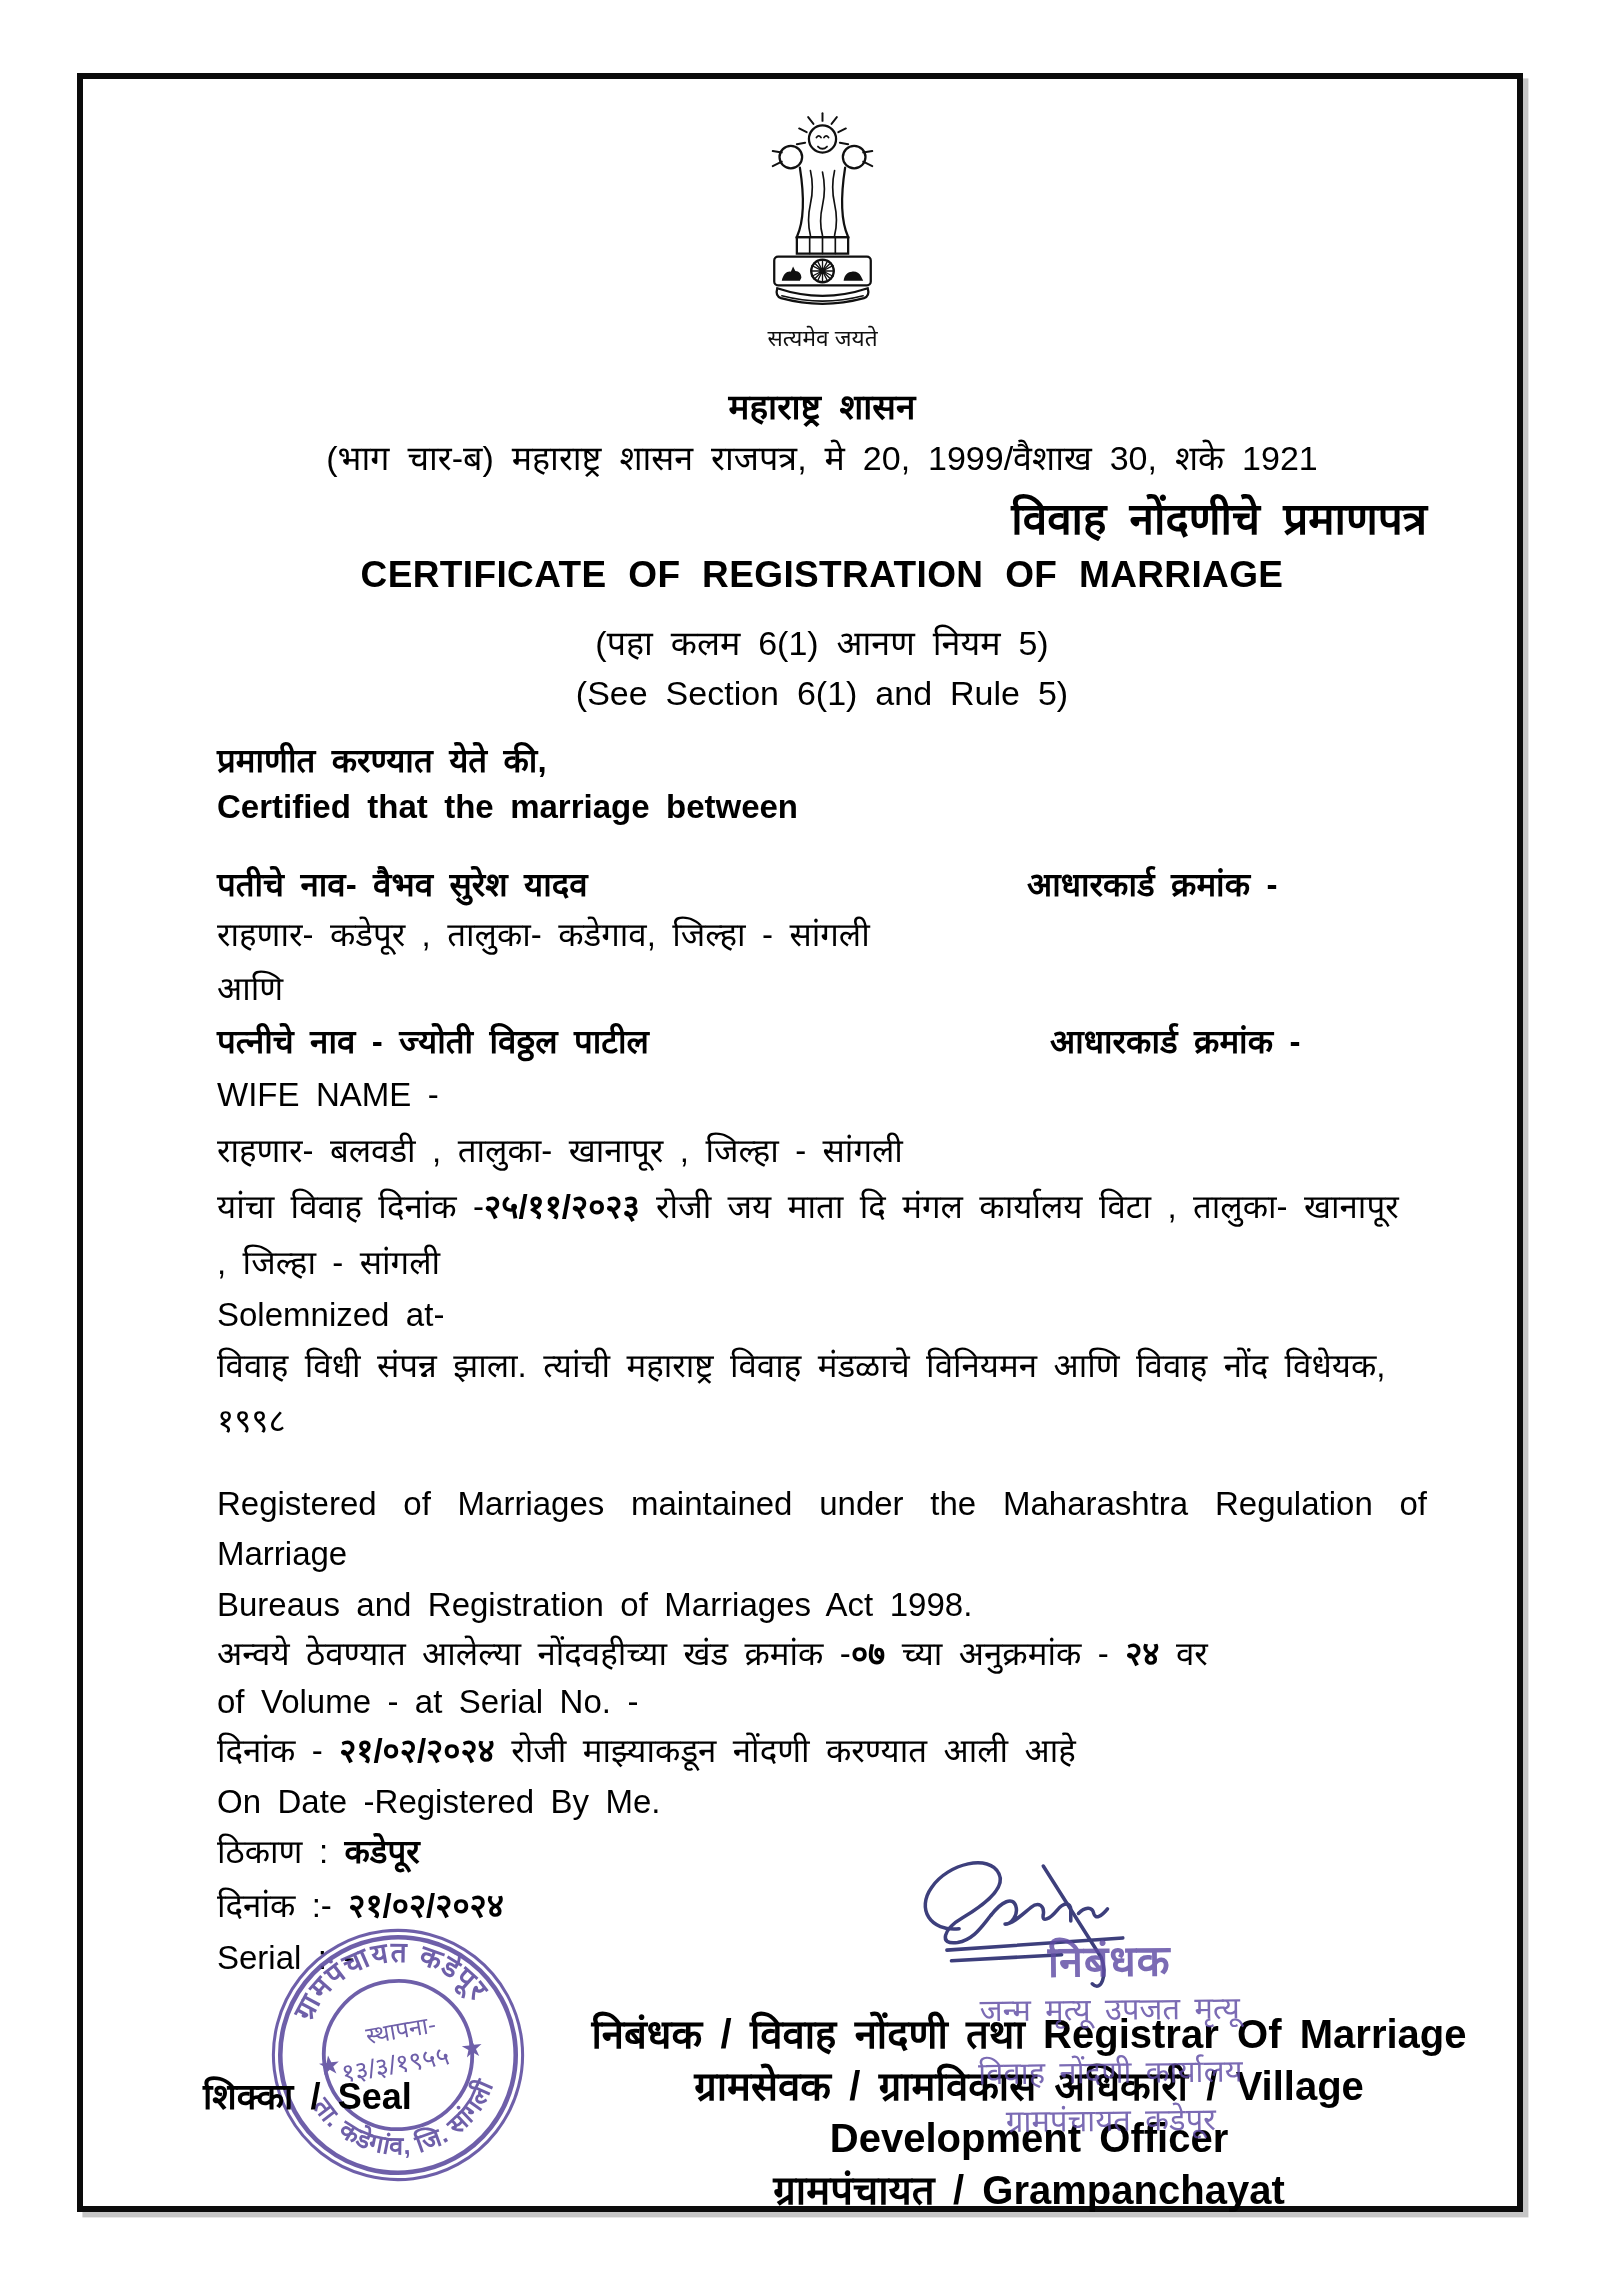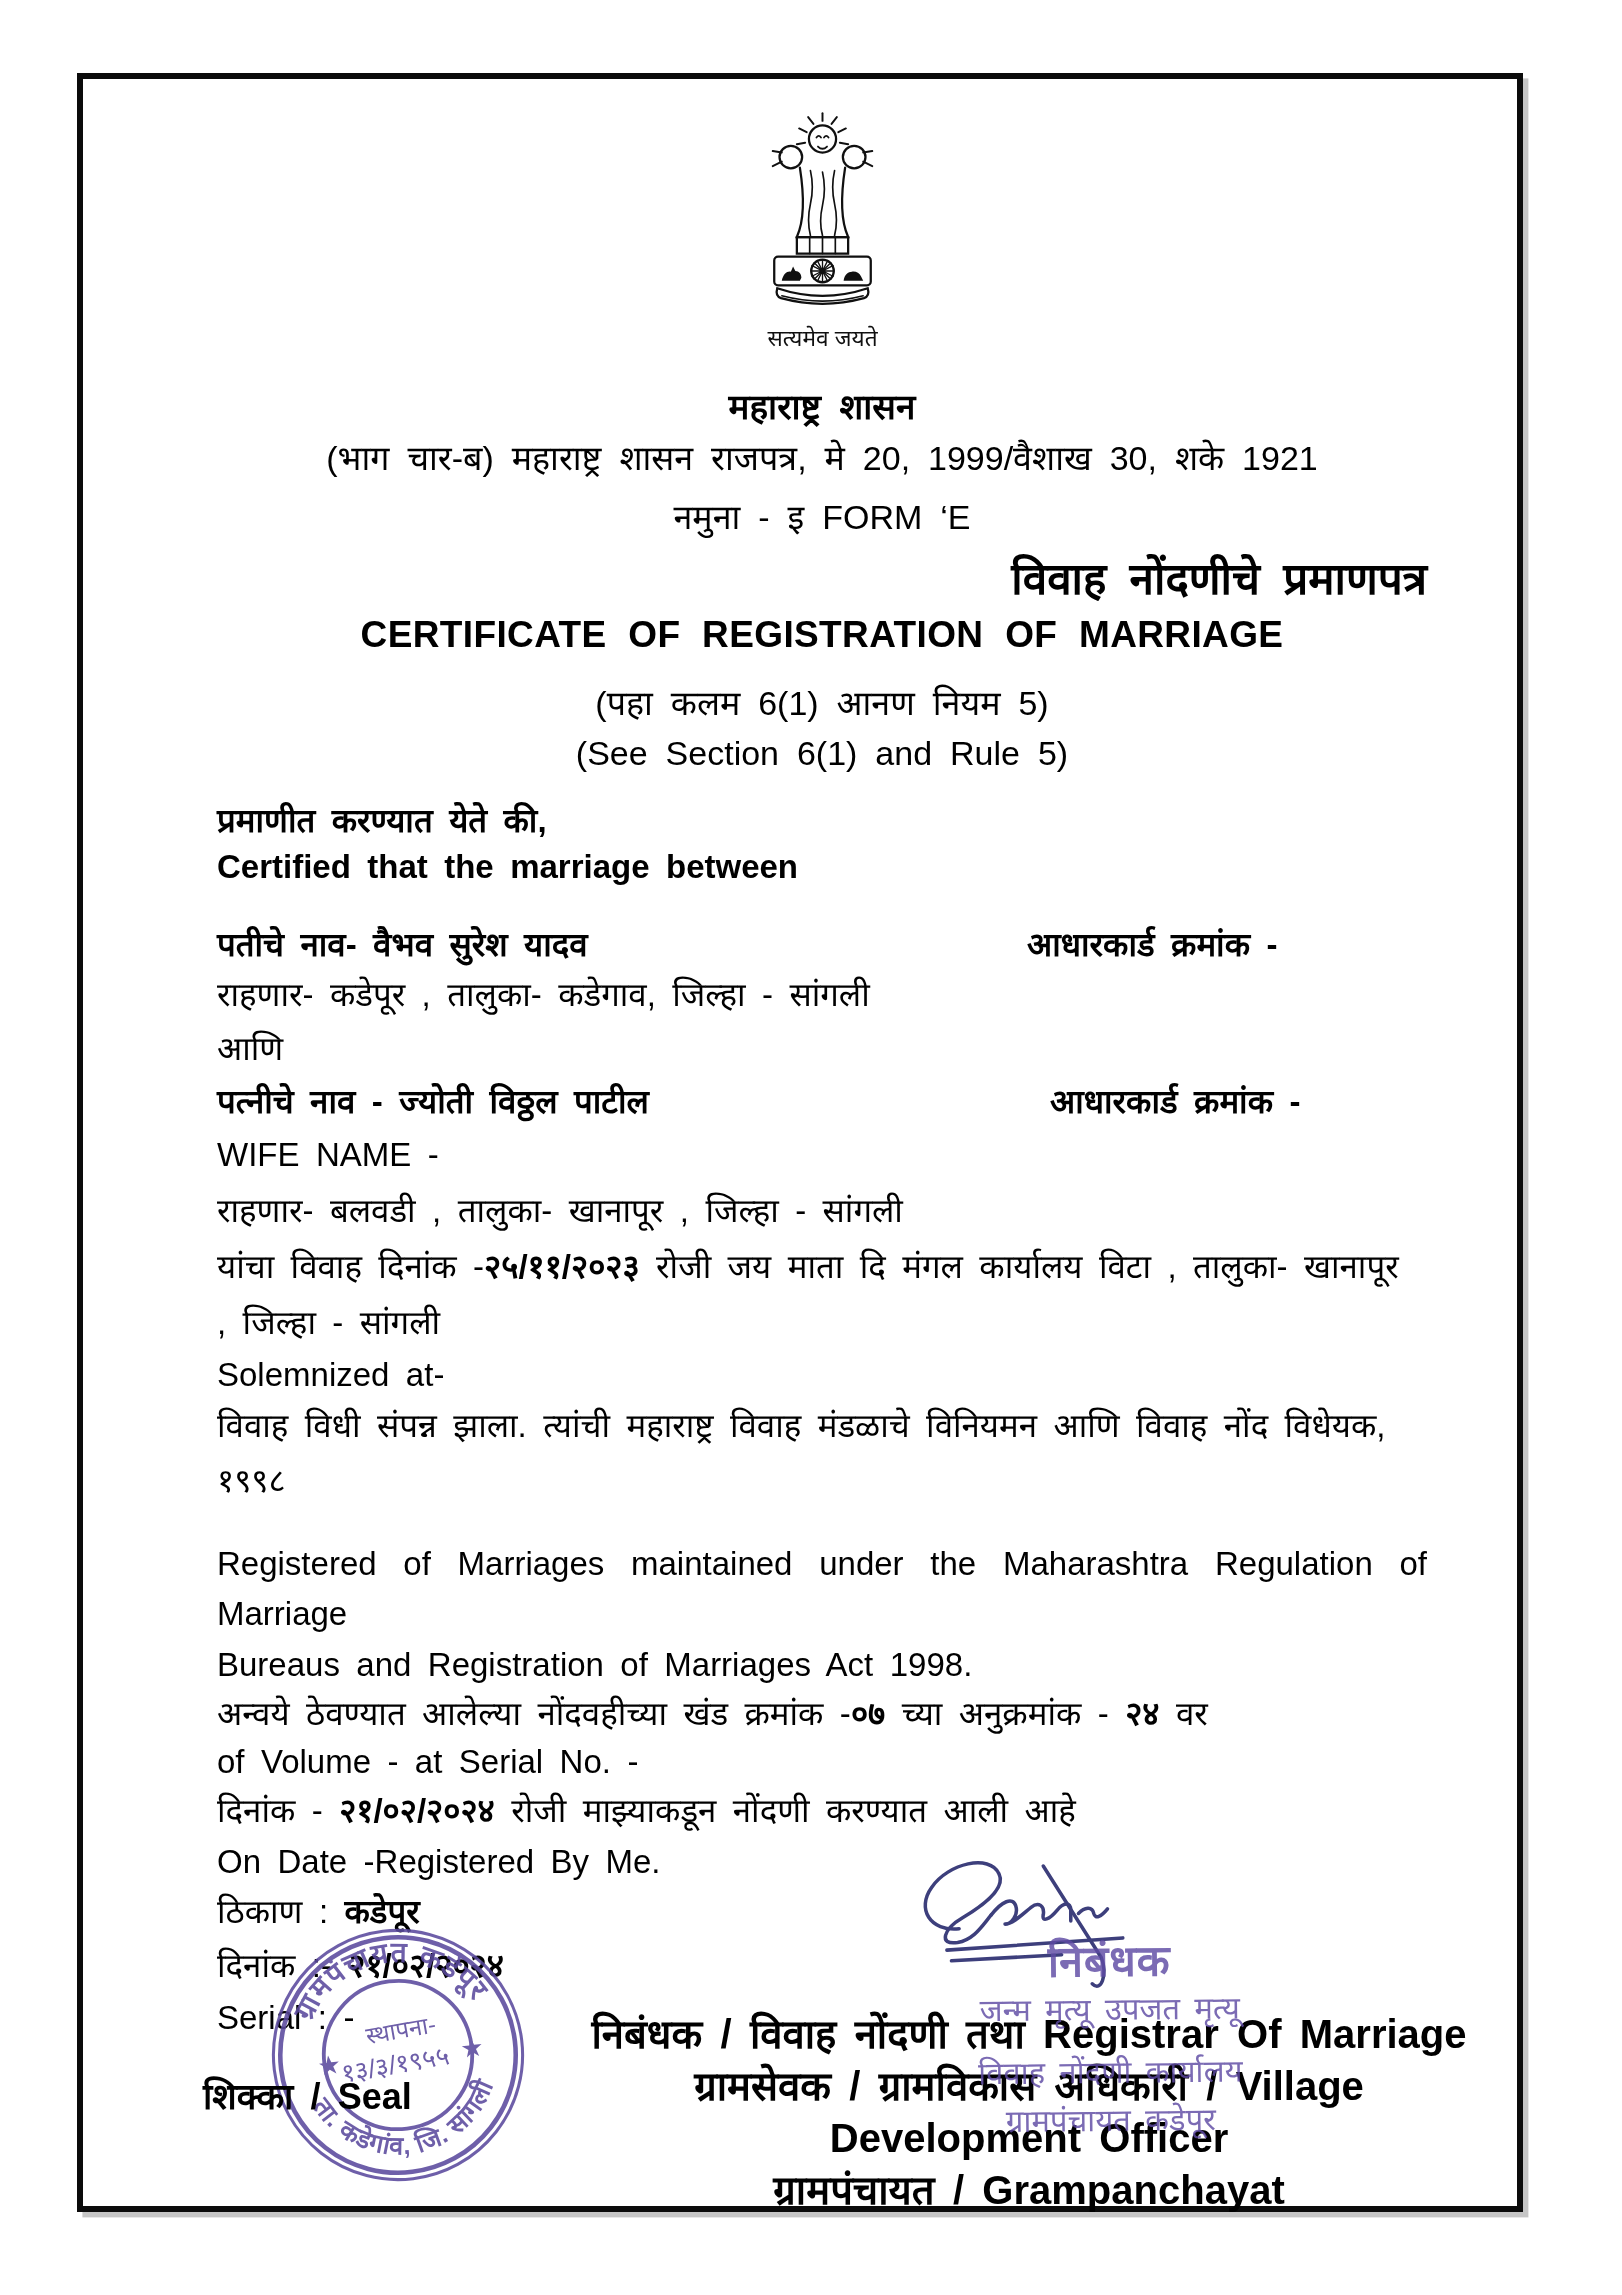--- a/index.html
+++ b/index.html
@@ -126,21 +126,20 @@
 
             <path d="M60,240 q60,20 120,0 q3,10 -5,13 q-55,15 -110,0 q-8,-3 -5,-13 z"></path>
             <path d="M66,250 q54,14 108,0" stroke-width="2"></path>
           </g>
           <text x="120" y="316" text-anchor="middle" font-size="30" fill="#101010">सत्यमेव जयते</text>
         </svg>
       </div>
 
       <div class="center hdr-govt">महाराष्ट्र शासन</div>
       <div class="center hdr-gazette">(भाग चार-ब) महाराष्ट्र शासन राजपत्र, मे 20, 1999/वैशाख 30, शके 1921</div>
-      <div class="center hdr-form">नमुना - इ FORM ‘E</div>
       <div class="center hdr-title-mr">विवाह नोंदणीचे प्रमाणपत्र</div>
       <div class="center hdr-title-en">CERTIFICATE OF REGISTRATION OF MARRIAGE</div>
       <div class="center hdr-sec-mr">(पहा कलम 6(1) आनण नियम 5)</div>
       <div class="center hdr-sec-en">(See Section 6(1) and Rule 5)</div>
 
       <div class="body-text b lh62 mt1">प्रमाणीत करण्यात येते की,</div>
       <div class="body-text b lh60">Certified that the marriage between</div>
 
       <div class="body-text b ln lh60 mt2">
         <span>पतीचे नाव- वैभव सुरेश यादव</span>

